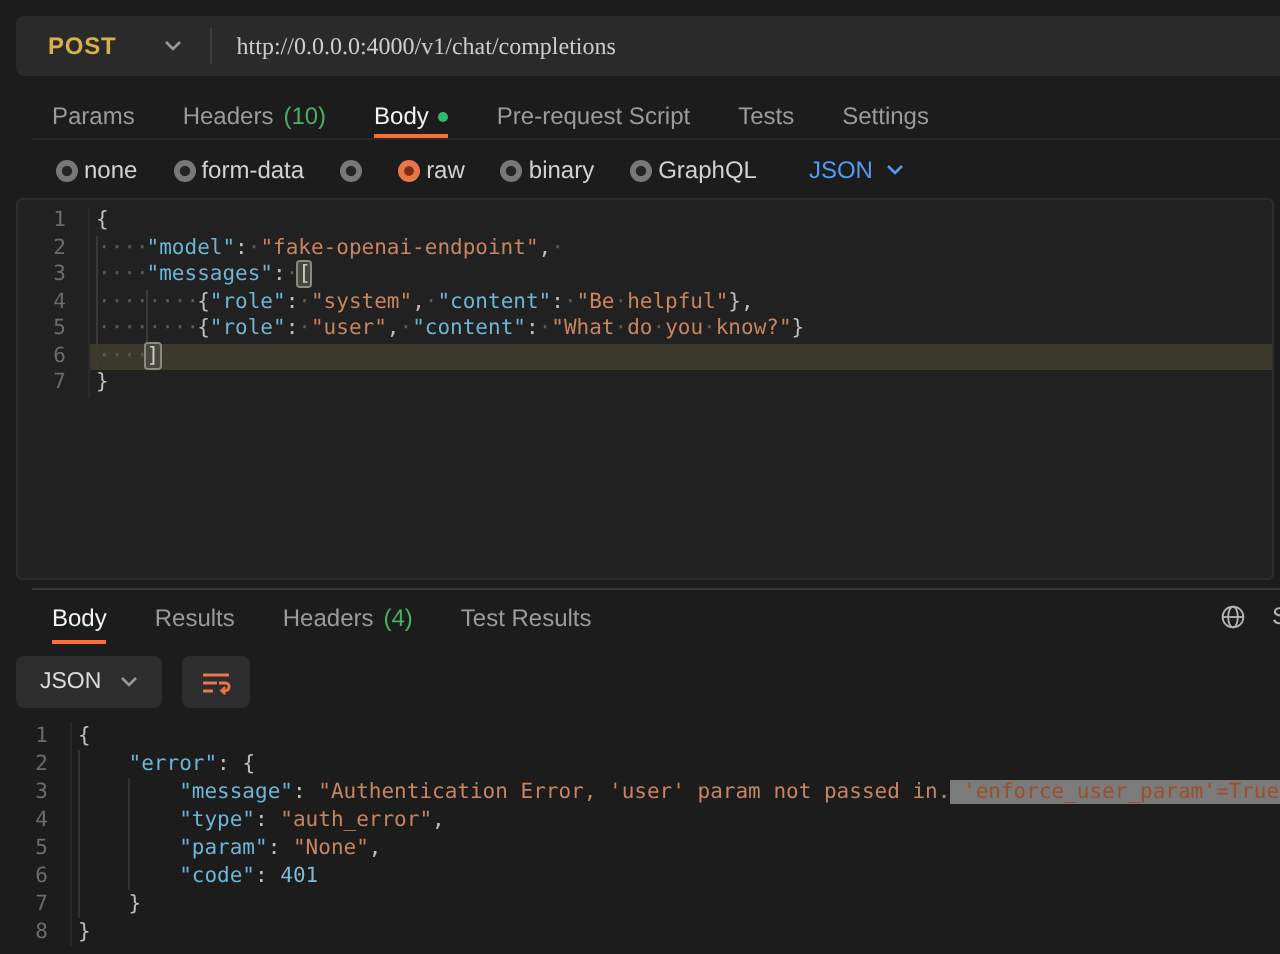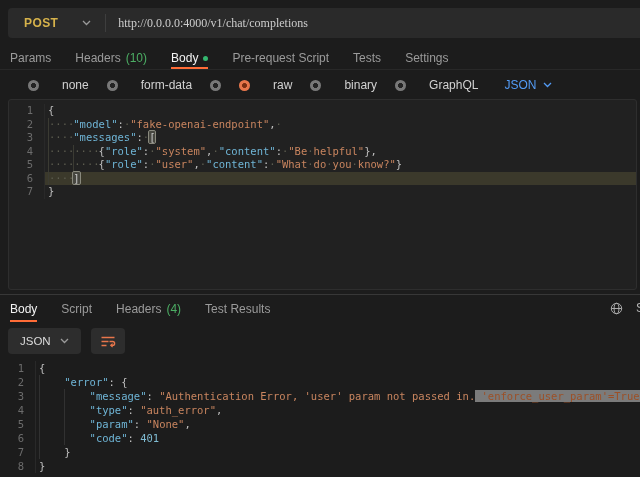--- a/index.html
+++ b/index.html
@@ -15,38 +15,38 @@
   
   .url-bar{position:absolute;left:8px;top:8px;right:0;height:30px;background:var(--bar);
            border-radius:4px 0 0 4px;display:flex;align-items:center}
   .method{display:flex;align-items:center;gap:24px;padding:0 14px 0 16px;cursor:pointer;height:100%}
   .method-label{color:var(--yellow);font-weight:bold;font-size:12px;letter-spacing:.4px}
   .vdiv{width:1px;height:18px;background:#3e3e3e}
   .url-input{flex:1;background:transparent;border:none;outline:none;color:#cdcdcd;
              font-size:12px;padding:0 12px;font-family:Liberation Serif, serif}
 
   
-  .tabs-row{position:absolute;left:0;right:0;display:flex;align-items:center;gap:24px;
+  .tabs-row{position:absolute;left:16px;right:0;display:flex;align-items:center;gap:24px;
             padding-left:10px;font-size:12px;color:var(--tab)}
   #reqTabs{top:46px;height:24px;border-bottom:1px solid #282828}
   #respHeader{top:294px;height:28px;border-top:1px solid #373737}
   .tab{display:flex;align-items:center;gap:5px;height:100%;position:relative;cursor:pointer;white-space:nowrap}
   .tab.active{color:var(--tab-active)}
   .tab.active::after{content:"";position:absolute;left:0;right:0;bottom:0;height:2px;background:var(--orange)}
   .tab .count{color:var(--green)}
   .tab .dot{width:5px;height:5px;border-radius:50%;background:#34b76f;margin-top:1px}
   .hdr-right{position:absolute;right:0;top:294px;height:28px;display:flex;align-items:center}
   .globe-wrap{margin-right:13px;display:flex;align-items:center;cursor:pointer}
   .clipped{font-size:12px;color:#b5b5b5;width:4px;overflow:hidden;display:inline-block}
 
   
   .body-type-bar{position:absolute;left:28px;top:72px;right:0;height:26px;display:flex;
                  align-items:center;gap:18px;font-size:12px;color:#d2d2d2}
   #bodyOptions{display:flex;align-items:center;gap:18px}
-  .option{display:flex;align-items:center;gap:23px;cursor:pointer;white-space:nowrap}
+  .option{display:flex;align-items:center;gap:3px;cursor:pointer;white-space:nowrap}
   .radio{width:11px;height:11px;border-radius:50%;flex-shrink:0;
          background:radial-gradient(circle,#242424 0 30%,#787878 36% 100%)}
   .option.selected .radio{background:radial-gradient(circle,#7a2e12 0 28%,#e8764b 34% 100%)}
   .lang-select{display:flex;align-items:center;gap:7px;color:var(--blue);margin-left:8px;cursor:pointer}
 
   
   .editor{font-family:"DejaVu Sans Mono",monospace;font-size:10.5px}
   #reqEditor{position:absolute;left:8px;top:99px;right:3px;height:191px;background:var(--panel);
              border:1px solid var(--border);border-radius:3px;padding-top:4px;line-height:13.5px;overflow:hidden}
   #respEditor{position:absolute;left:0;top:356px;right:0;bottom:0;padding-top:5px;line-height:14px;overflow:hidden}
@@ -176,21 +176,21 @@
       <span class="gutter">7</span>
       <span class="code"><span class="tp">}</span></span>
     </div>
   </div>
 
 <div class="tabs-row" id="respHeader">
     <div class="tab active">
       <span>Body</span>
     </div>
     <div class="tab">
-      <span>Script</span>
+      <span>Results</span>
     </div>
     <div class="tab">
       <span>Headers</span>
       <span class="count">(4)</span>
     </div>
     <div class="tab">
       <span>Test Results</span>
     </div>
   </div>
 <div class="hdr-right">

